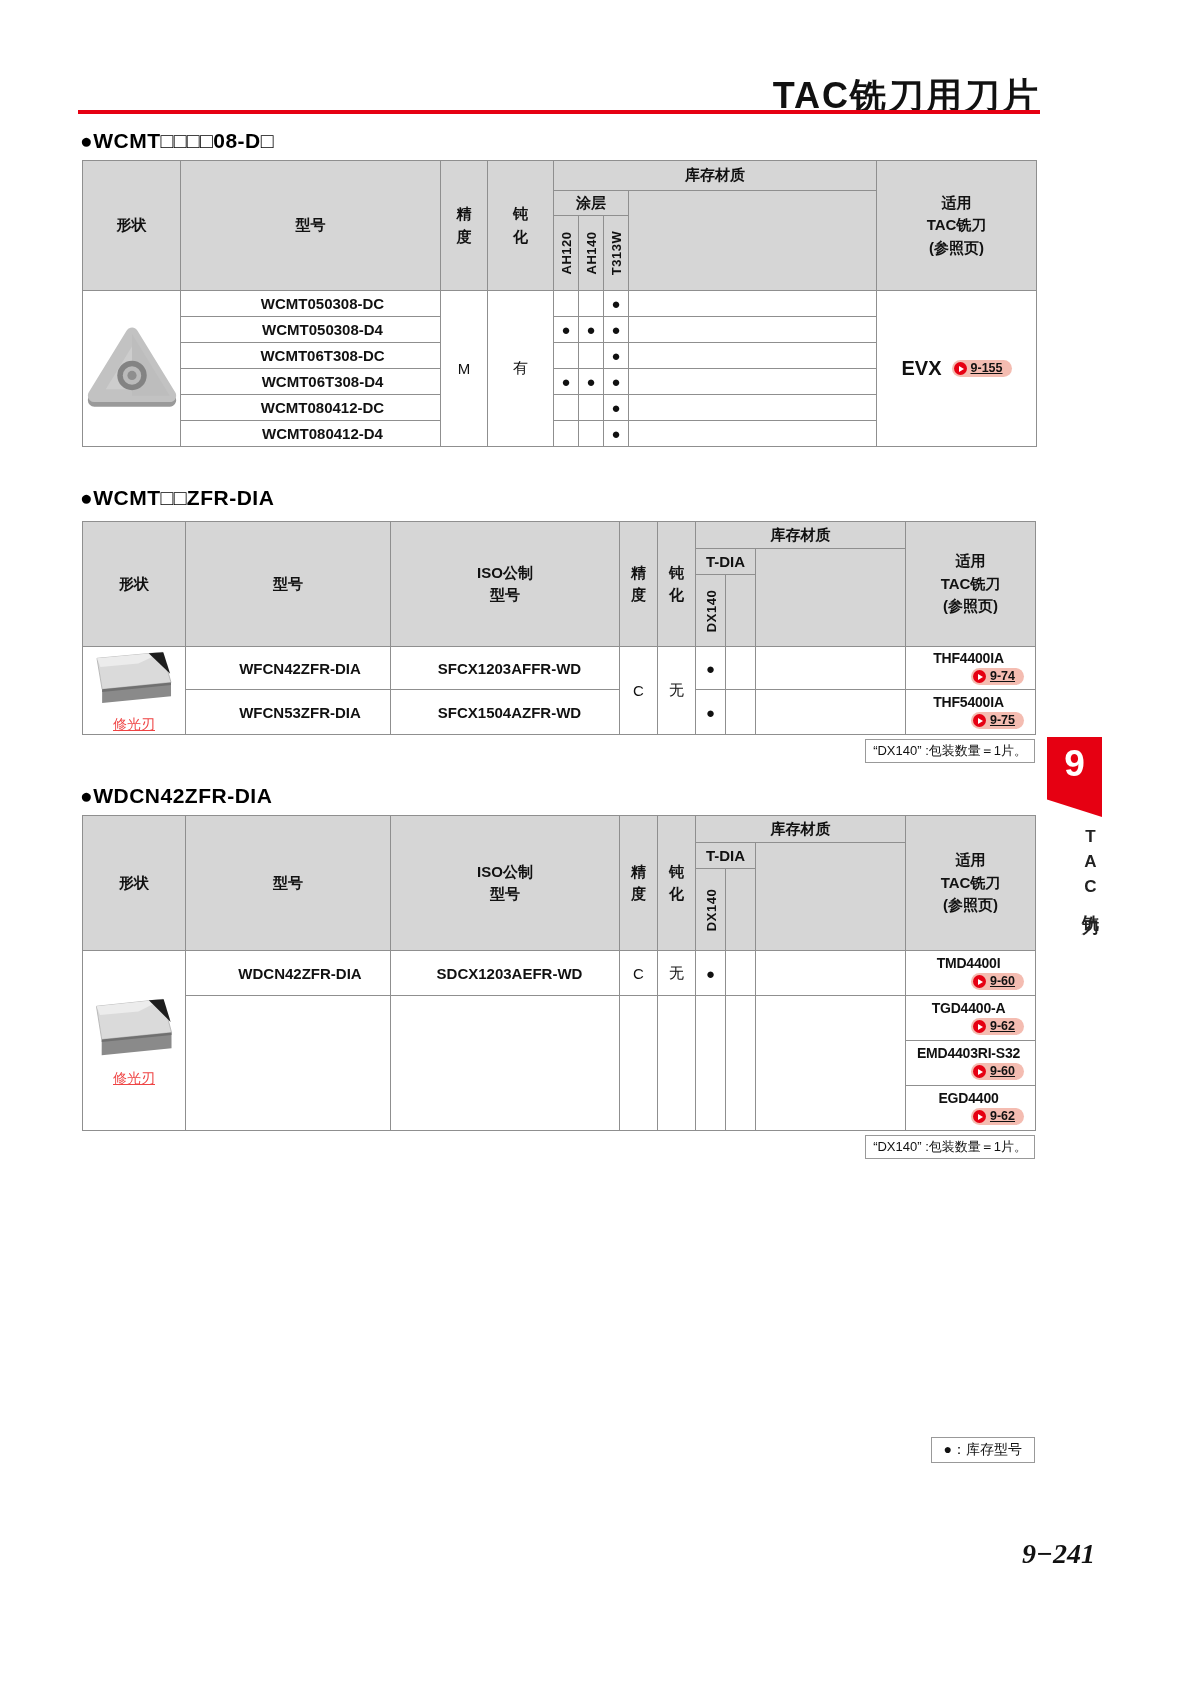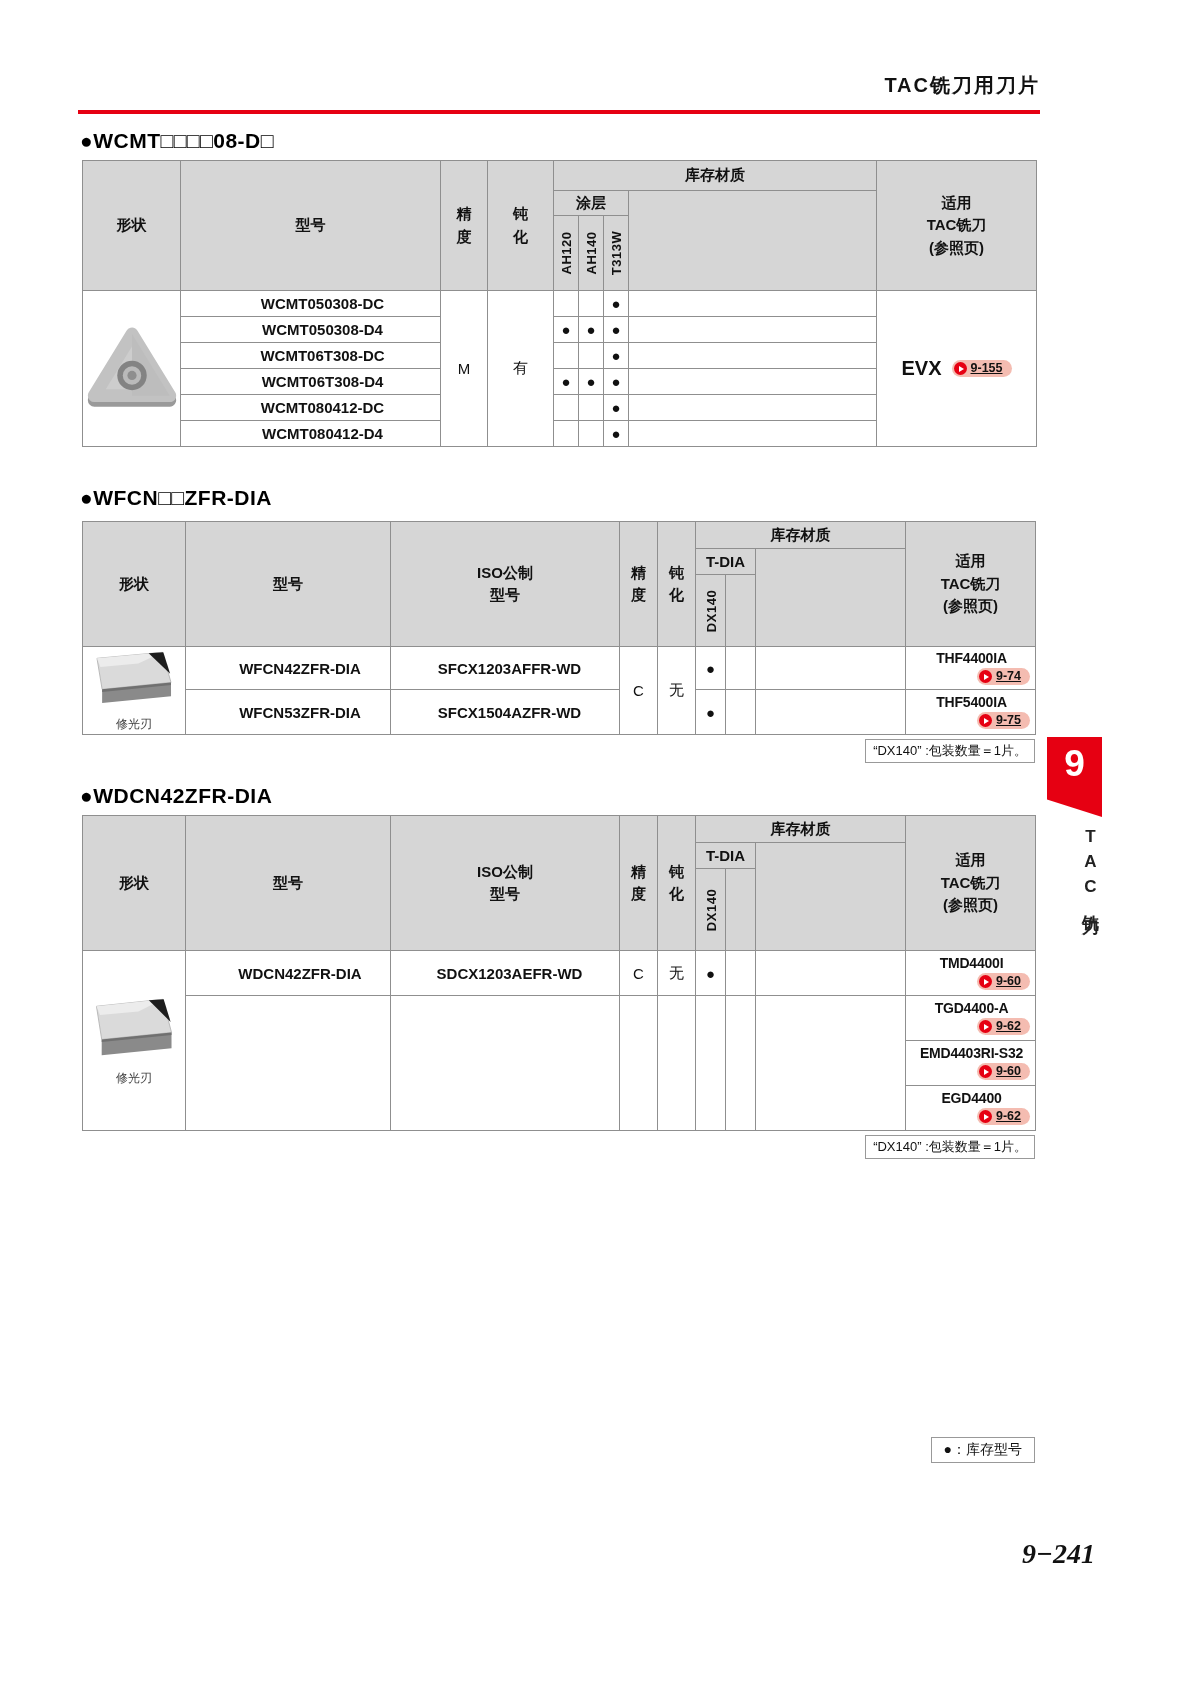--- a/index.html
+++ b/index.html
@@ -6,21 +6,21 @@
     --accent-red:#e60012;
     --header-gray:#d6d6d6;
     --model-pink:#fbe7dc;
     --badge-pink:#f4bcb1;
     --line:#8f8f8f;
   }
   *{margin:0;padding:0;box-sizing:border-box;}
   body{background:#e9e9e9;font-family:"Liberation Sans",sans-serif;}
   .page{position:relative;width:1200px;height:1697px;background:#fff;margin:0 auto;overflow:hidden;}
 
-  .page-title{position:absolute;top:72px;right:160px;font-size:20px;font-weight:bold;letter-spacing:2px;color:#111;margin-left:30px;}
+  .page-title{position:absolute;top:72px;right:160px;font-size:36px;font-weight:bold;letter-spacing:2px;color:#111;margin-left:30px;}
   .title-rule{position:absolute;left:78px;top:110px;width:962px;height:4px;background:var(--accent-red);}
 
   .section-heading{position:absolute;left:80px;font-size:21px;font-weight:bold;color:#000;letter-spacing:0.5px;}
   .sh1{top:129px;text-align:right;} .sh2{top:486px;} .sh3{top:784px;}
 
   table.t{border-collapse:collapse;table-layout:fixed;position:absolute;left:82px;background:#fff;}
   .t1{top:160px;width:954px;}
   .t2{top:521px;width:953px;}
   .t3{top:815px;width:953px;}
   table.t th,table.t td{border:1px solid var(--line);overflow:hidden;}
@@ -34,26 +34,26 @@
   .dot{font-size:13px;line-height:1;}
   th.vth{position:relative;}
   th.vth .vtext{position:absolute;left:50%;top:50%;transform:translate(-50%,-50%) rotate(-90deg);white-space:nowrap;font-weight:bold;font-size:13px;letter-spacing:0.5px;}
   .fillA{background-image:repeating-linear-gradient(to right,transparent 0,transparent 23.8px,var(--line) 23.8px,var(--line) 24.8px);}
   .fillB{background-image:repeating-linear-gradient(to right,transparent 0,transparent 29px,var(--line) 29px,var(--line) 30px);}
   th.fillA,th.fillB{background-color:var(--header-gray);}
   td.fillA,td.fillB{background-color:#fff;}
 
   .shape-cell{vertical-align:middle;}
   .shape-wrap{display:flex;flex-direction:column;align-items:center;justify-content:center;height:100%;gap:6px;}
-  .shape-label{font-size:12px;color:#404040;}
+  .shape-label{font-size:14px;color:#ef4444;text-decoration:underline;}
 
   .apply{vertical-align:middle;}
   .apply-inline{display:flex;align-items:center;justify-content:center;gap:10px;}
   .apply-name{font-weight:bold;font-size:15px;}
-  .apply-stack{padding:3px 5px 3px 7px;text-align:left;}
+  .apply-stack{padding:3px 11px 3px 7px;text-align:left;}
   .apply-stack .apply-name{display:block;font-size:14px;letter-spacing:-0.2px;white-space:nowrap;}
   .badge-row{text-align:right;margin-top:2px;}
   .badge{display:inline-flex;align-items:center;gap:4px;background:var(--badge-pink);border-radius:9px;padding:2px 9px 2px 2px;}
   .badge-arrow{width:13px;height:13px;border-radius:50%;background:var(--accent-red);position:relative;flex:0 0 13px;}
   .badge-arrow::after{content:"";position:absolute;left:5px;top:3.5px;width:0;height:0;border-left:5px solid #fff;border-top:3px solid transparent;border-bottom:3px solid transparent;}
   .badge-text{font-size:12.5px;font-weight:bold;color:#111;line-height:13px;text-decoration:underline;}
 
   .note-box{position:absolute;right:165px;border:1px solid #999;background:#fff;padding:2px 7px;font-size:13px;color:#111;}
   .note2{top:739px;} .note3{top:1135px;}
 
@@ -175,21 +175,21 @@
     <tr style="height:26px">
       <td class="model">WCMT080412-D4</td>
       <td class="dot"></td>
       <td class="dot"></td>
       <td class="dot">●</td>
       <td class="fillA"></td>
     </tr>
   </tbody>
     </table>
 
-  <div class="section-heading sh2">●WFCN□□ZFR-DIA</div>
+  <div class="section-heading sh2">●WCMT□□ZFR-DIA</div>
 
   <table class="t t2">
     <colgroup>
       <col style="width:103px">
         <col style="width:205px">
         <col style="width:229px">
         <col style="width:38px">
         <col style="width:38px">
       <col style="width:30px">
         <col style="width:30px">

